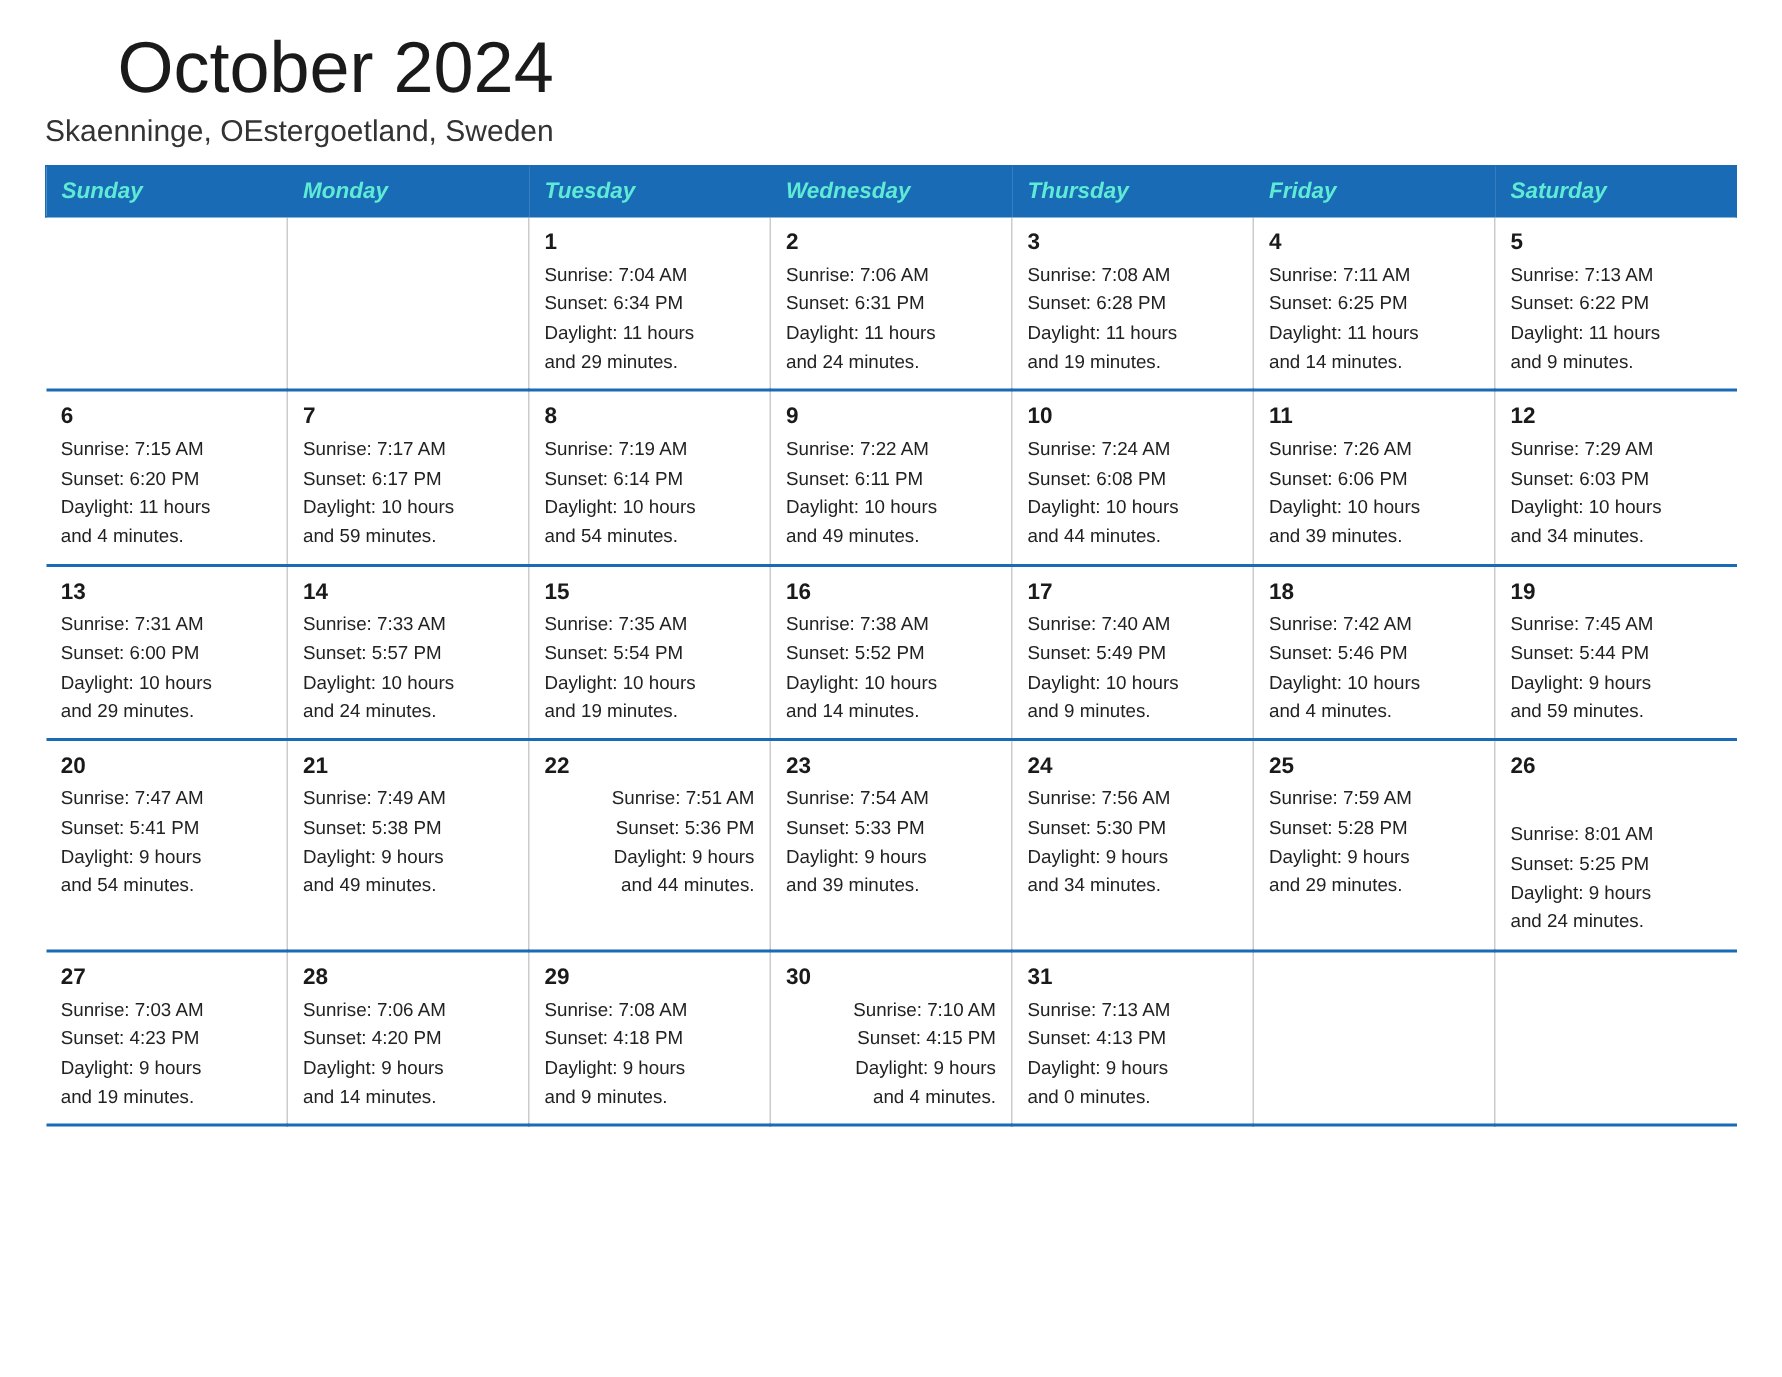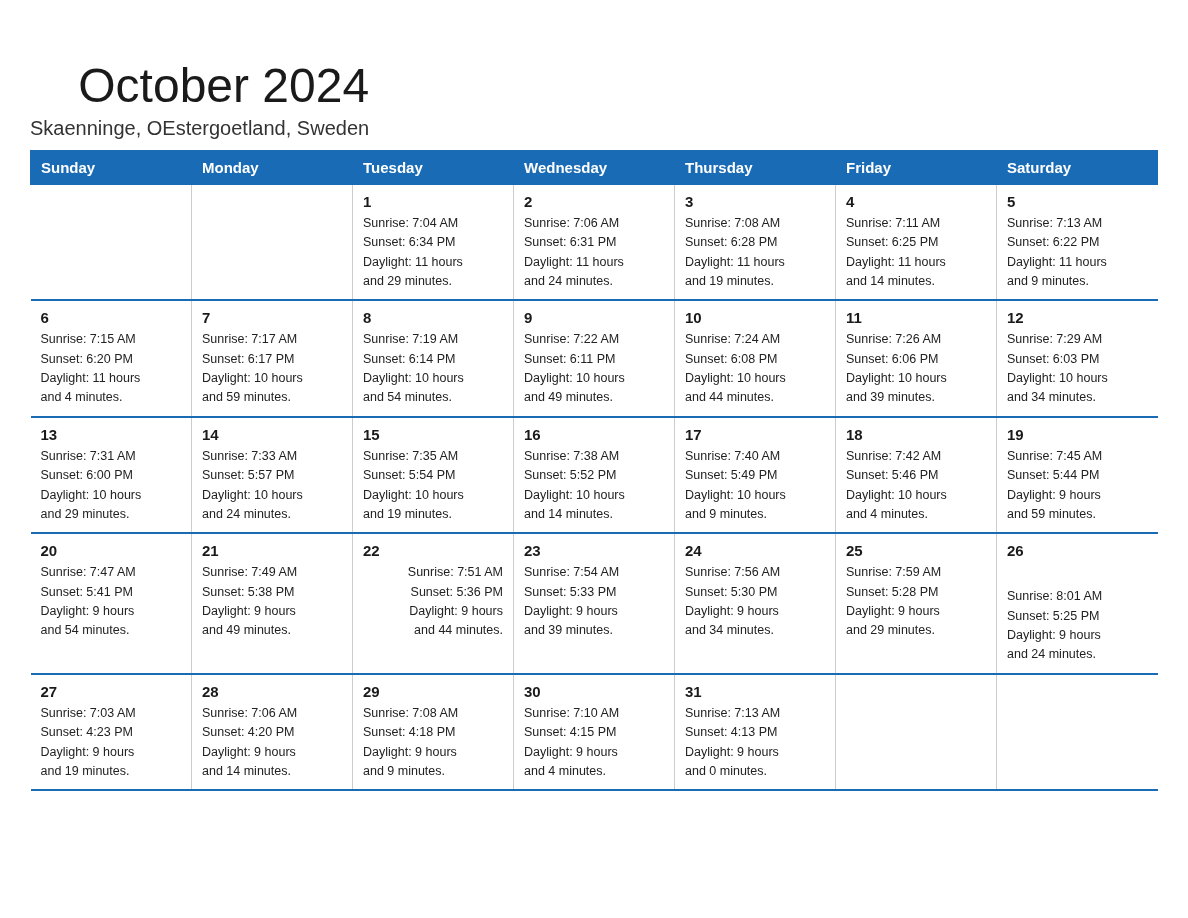--- a/index.html
+++ b/index.html
@@ -30,43 +30,43 @@
       margin-top: -4px;
     }
     .title-block {
       text-align: right;
     }
     .title-block h1 {
       font-size: 48px;
       font-weight: 300;
       color: #1a1a1a;
       line-height: 1.1;
-      margin-top: 40px;
     }
     .title-block h2 {
       font-size: 20px;
       font-weight: 400;
       color: #333;
       margin-top: 4px;
     }
     table {
       width: 100%;
       border-collapse: collapse;
       margin-top: 10px;
     }
     thead tr {
       background-color: #1a6bb5;
     }
     thead th {
-      color: #ffffff;
+      color: #5eead4;
       font-size: 15px;
       font-weight: 600;
       padding: 8px 10px;
       text-align: left;
       border: 1px solid #1a6bb5;
+      font-style: italic;
     }
     tbody tr {
       border-bottom: 2px solid #1a6bb5;
     }
     tbody td {
       vertical-align: top;
       padding: 8px 10px;
       font-size: 13px;
       color: #222;
       border-right: 1px solid #ccc;
@@ -329,21 +329,21 @@
         </td>
         <td>
           <span class="day-num">29</span>
           <div class="day-info" style="white-space: pre-line;">Sunrise: 7:08 AM
 Sunset: 4:18 PM
 Daylight: 9 hours
 and 9 minutes.</div>
         </td>
         <td>
           <span class="day-num">30</span>
-          <div class="day-info" style="white-space: pre-line;">Sunrise: 7:10 AM
+          <div class="day-info" style="white-space: pre-line; text-align: right;">Sunrise: 7:10 AM
 Sunset: 4:15 PM
 Daylight: 9 hours
 and 4 minutes.</div>
         </td>
         <td>
           <span class="day-num">31</span>
           <div class="day-info" style="white-space: pre-line;">Sunrise: 7:13 AM
 Sunset: 4:13 PM
 Daylight: 9 hours
 and 0 minutes.</div>

